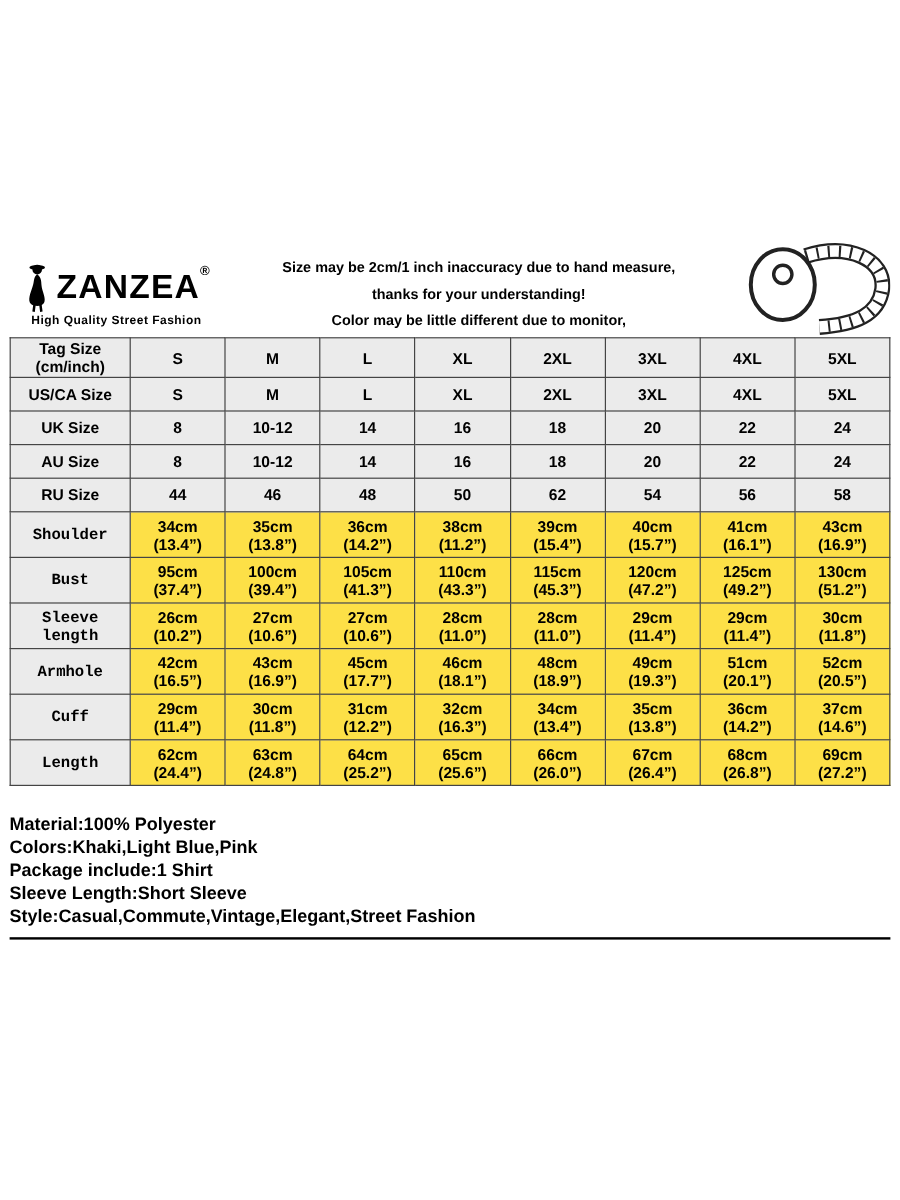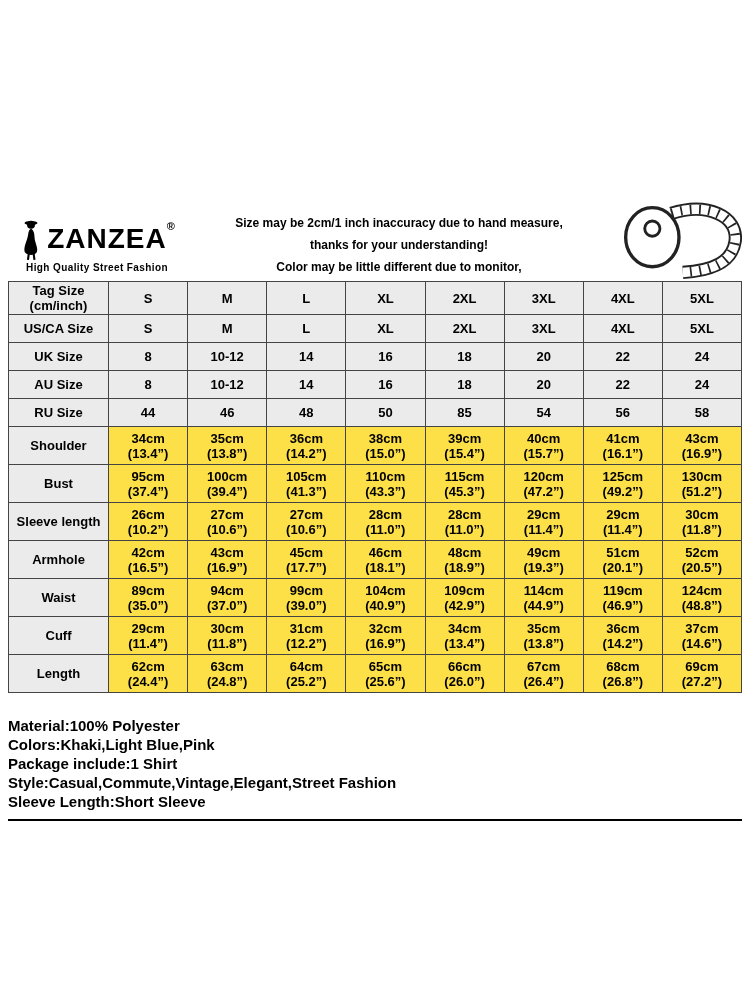--- a/index.html
+++ b/index.html
@@ -25,21 +25,21 @@
     width:100%; border-collapse:collapse; table-layout:fixed;
     text-align:center; font-weight:bold; font-size:13px; margin-top:2px;
   }
   .size-table th, .size-table td {
     border:1px solid #444; padding:1px 0; white-space:pre-line; vertical-align:middle;
     line-height:15px;
   }
   .size-table th.label-col { width:100px; background:#ebebeb; font-size:13px; }
   tr.size-row th, tr.size-row td { background:#ebebeb; height:28px; }
   tr.measure-row td { background:#fde047; height:38px; }
-  tr.measure-row th { background:#ebebeb; }
+  tr.measure-row th { background:#ebebeb;font-family:Liberation Mono, monospace; }
 
   
   .details { margin-top:23px; font-weight:bold; font-size:15px; line-height:19px; }
   .bottom-rule { border:none; border-top:2px solid #000; margin:8px 0 0 0; }
 
   svg { display:block; }
 </style>
 </head>
 <body>
 
@@ -126,35 +126,35 @@
           <td>20</td>
           <td>22</td>
           <td>24</td>
         </tr>
         <tr class="size-row">
           <th class="label-col">RU Size</th>
           <td>44</td>
           <td>46</td>
           <td>48</td>
           <td>50</td>
-          <td>85</td>
+          <td>62</td>
           <td>54</td>
           <td>56</td>
           <td>58</td>
         </tr>
         <tr class="measure-row">
           <th class="label-col">Shoulder</th>
           <td>34cm
 (13.4”)</td>
           <td>35cm
 (13.8”)</td>
           <td>36cm
 (14.2”)</td>
           <td>38cm
-(15.0”)</td>
+(11.2”)</td>
           <td>39cm
 (15.4”)</td>
           <td>40cm
 (15.7”)</td>
           <td>41cm
 (16.1”)</td>
           <td>43cm
 (16.9”)</td>
         </tr>
         <tr class="measure-row">
@@ -208,48 +208,29 @@
           <td>48cm
 (18.9”)</td>
           <td>49cm
 (19.3”)</td>
           <td>51cm
 (20.1”)</td>
           <td>52cm
 (20.5”)</td>
         </tr>
         <tr class="measure-row">
-          <th class="label-col">Waist</th>
-          <td>89cm
-(35.0”)</td>
-          <td>94cm
-(37.0”)</td>
-          <td>99cm
-(39.0”)</td>
-          <td>104cm
-(40.9”)</td>
-          <td>109cm
-(42.9”)</td>
-          <td>114cm
-(44.9”)</td>
-          <td>119cm
-(46.9”)</td>
-          <td>124cm
-(48.8”)</td>
-        </tr>
-        <tr class="measure-row">
           <th class="label-col">Cuff</th>
           <td>29cm
 (11.4”)</td>
           <td>30cm
 (11.8”)</td>
           <td>31cm
 (12.2”)</td>
           <td>32cm
-(16.9”)</td>
+(16.3”)</td>
           <td>34cm
 (13.4”)</td>
           <td>35cm
 (13.8”)</td>
           <td>36cm
 (14.2”)</td>
           <td>37cm
 (14.6”)</td>
         </tr>
         <tr class="measure-row">
@@ -271,19 +252,19 @@
           <td>69cm
 (27.2”)</td>
         </tr>
       </tbody>
   </table>
 
   <div class="details" id="details">
       <div class="detail-line">Material:100% Polyester</div>
       <div class="detail-line">Colors:Khaki,Light Blue,Pink</div>
       <div class="detail-line">Package include:1 Shirt</div>
+      <div class="detail-line">Sleeve Length:Short Sleeve</div>
       <div class="detail-line">Style:Casual,Commute,Vintage,Elegant,Street Fashion</div>
-      <div class="detail-line">Sleeve Length:Short Sleeve</div>
     </div>
 
   <hr class="bottom-rule">
 
 </div>
 
 </body></html>

